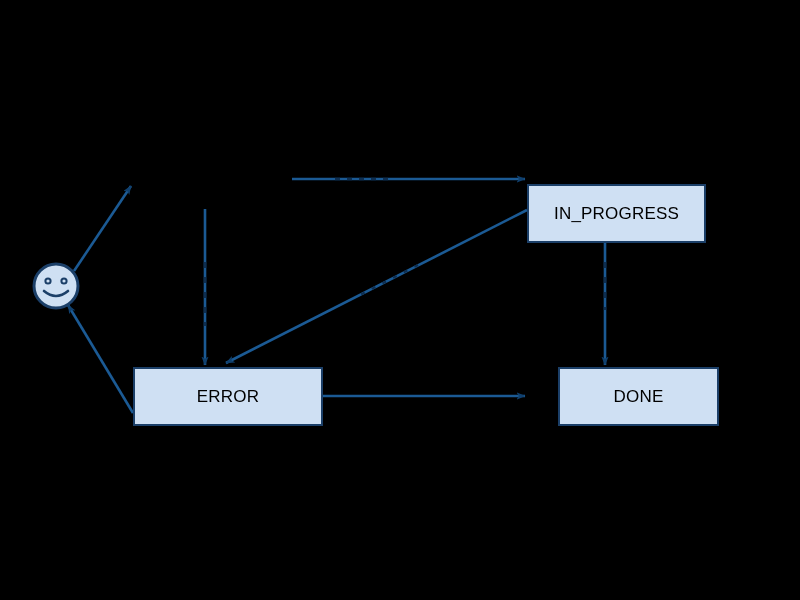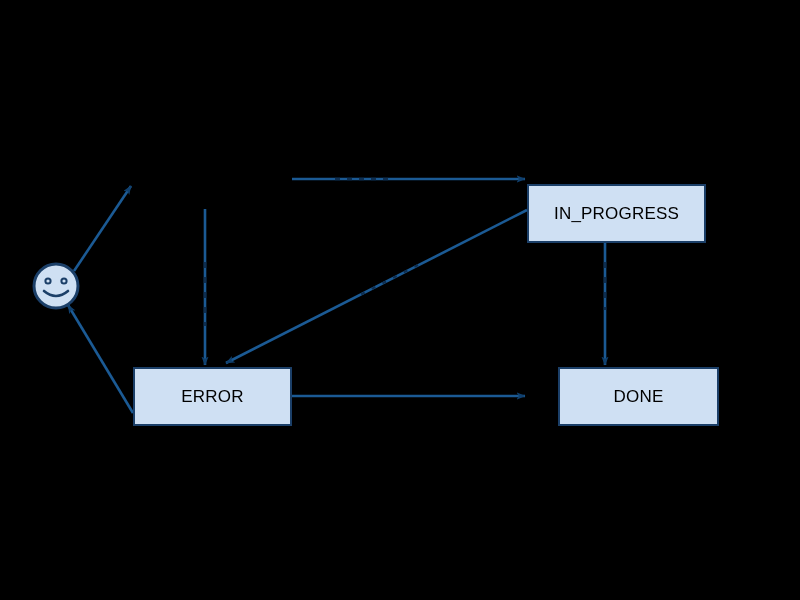--- a/index.html
+++ b/index.html
@@ -35,21 +35,21 @@
   .node-label {
     color: #000000;
     font-size: 17px;
     font-family: "Liberation Sans", sans-serif;
     letter-spacing: 0.2px;
     line-height: 1;
     white-space: nowrap;
   }
   #node-queued    { left: 133px; top: 150px; width: 159px; height: 59px; }
   #node-inprogress{ left: 527px; top: 150px; width: 179px; height: 59px; margin-top: 34px; }
-  #node-error     { left: 133px; top: 367px; width: 159px; height: 59px; }
+  #node-error     { left: 133px; top: 367px; width: 190px; height: 59px; }
   #node-done      { left: 558px; top: 367px; width: 161px; height: 59px; }
   #start-node {
     position: absolute;
     left: 31px;
     top: 261px;
     width: 50px;
     height: 50px;
     z-index: 6;
   }
 </style>

